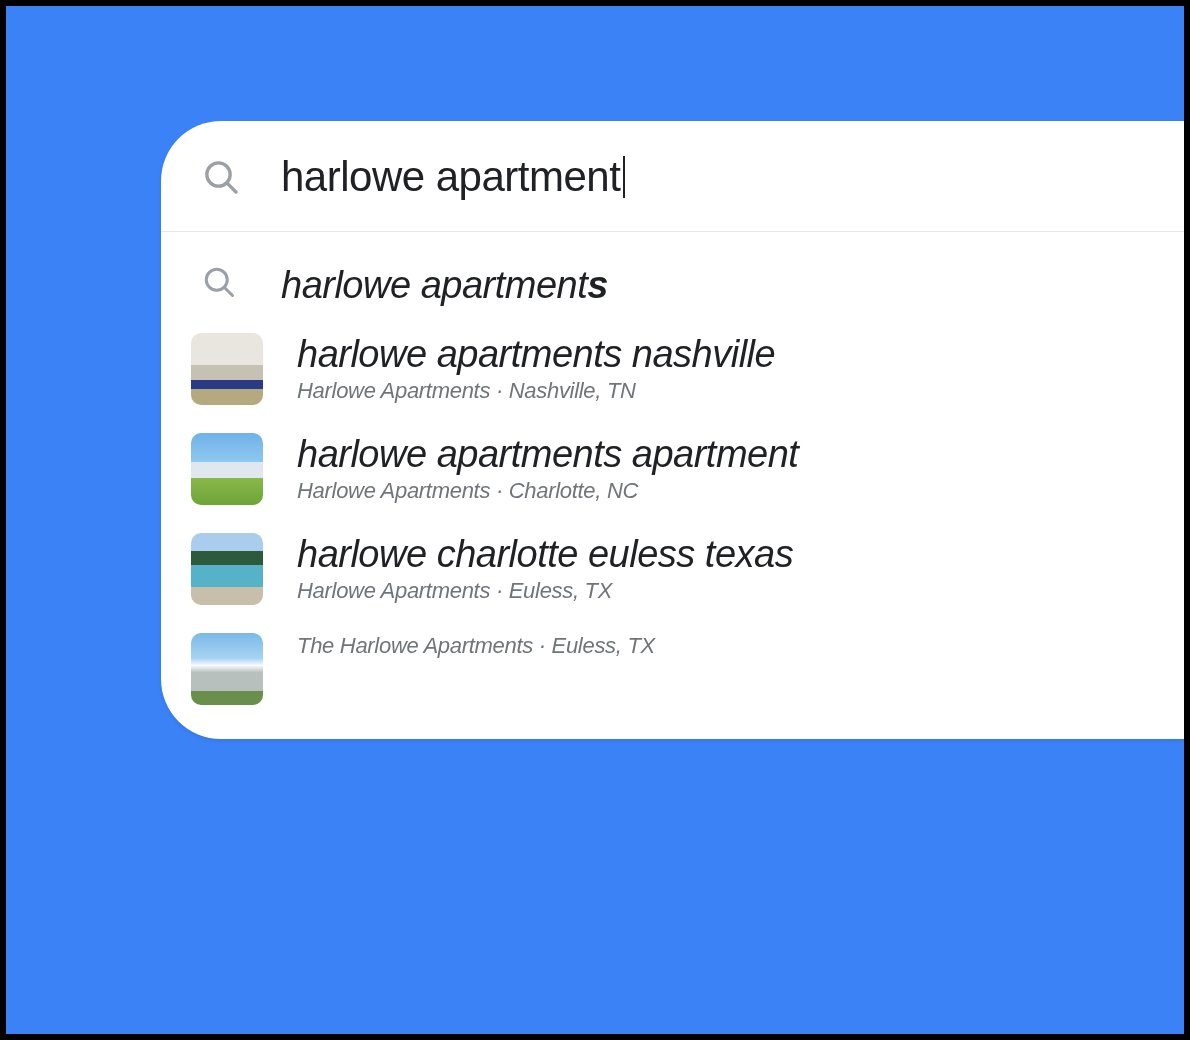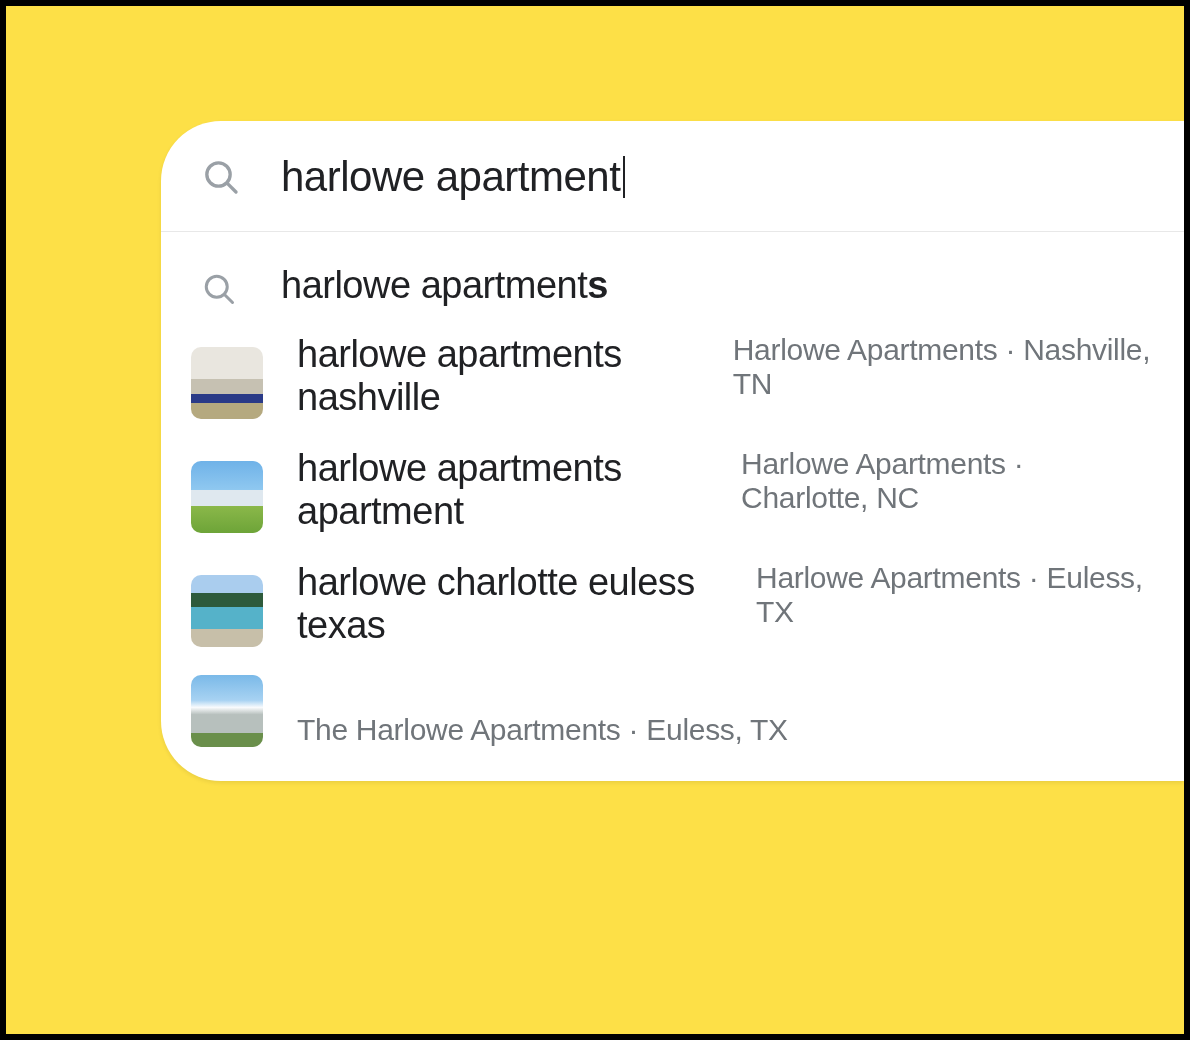--- a/index.html
+++ b/index.html
@@ -10,21 +10,21 @@
     body {
       font-family: Arial, Helvetica, sans-serif;
       width: 1190px;
       height: 1040px;
       background: #000;
       padding: 6px;
     }
     .stage {
       width: 100%;
       height: 100%;
-      background: #fde047;
+      background: #3b82f6;
       position: relative;
       overflow: hidden;
     }
     .search-panel {
       position: absolute;
       left: 155px;
       top: 115px;
       right: 0;
       background: #fff;
       border-top-left-radius: 60px;
@@ -57,57 +57,58 @@
       top: 3px;
       bottom: 3px;
       width: 2px;
       background: #202124;
     }
     .suggestions {
       padding: 10px 0 20px 0;
     }
     .suggestion-row {
       display: flex;
-      align-items: flex-end;
+      align-items: flex-start;
       padding: 14px 30px 14px 30px;
       gap: 34px;
       cursor: pointer;
+      font-style: italic;
     }
     .suggestion-row.simple {
       gap: 44px;
       padding: 22px 30px 12px 40px;
     }
     .suggestion-icon svg {
       width: 36px;
       height: 36px;
       display: block;
     }
     .suggestion-thumb {
       width: 72px;
       height: 72px;
       border-radius: 10px;
       flex-shrink: 0;
       background: #ddd;
     }
     .suggestion-body {
       display: flex;
-      flex-direction: row;
+      flex-direction: column;
       gap: 2px;
     }
     .suggestion-title {
       font-size: 38px;
       color: #202124;
       font-weight: 400;
       letter-spacing: -0.5px;
     }
     .suggestion-title .bold {
       font-weight: 700;
     }
     .suggestion-sub {
-      font-size: 30px;
+      font-size: 22px;
       color: #70757a;
       font-weight: 400;
       letter-spacing: -0.3px;
     }
     
     .thumb-interior {
       background: linear-gradient(180deg,#e9e6df 0%,#e9e6df 45%,#c6c1b2 45%,#c6c1b2 65%,#2a3a87 65%,#2a3a87 78%,#b5a97f 78%,#b5a97f 100%);
     }
     .thumb-lawn {
       background: linear-gradient(180deg,#6fb2e8 0%,#8fc8f0 40%,#dfe8ef 40%,#dfe8ef 62%,#8bb84a 62%,#6da438 100%);

